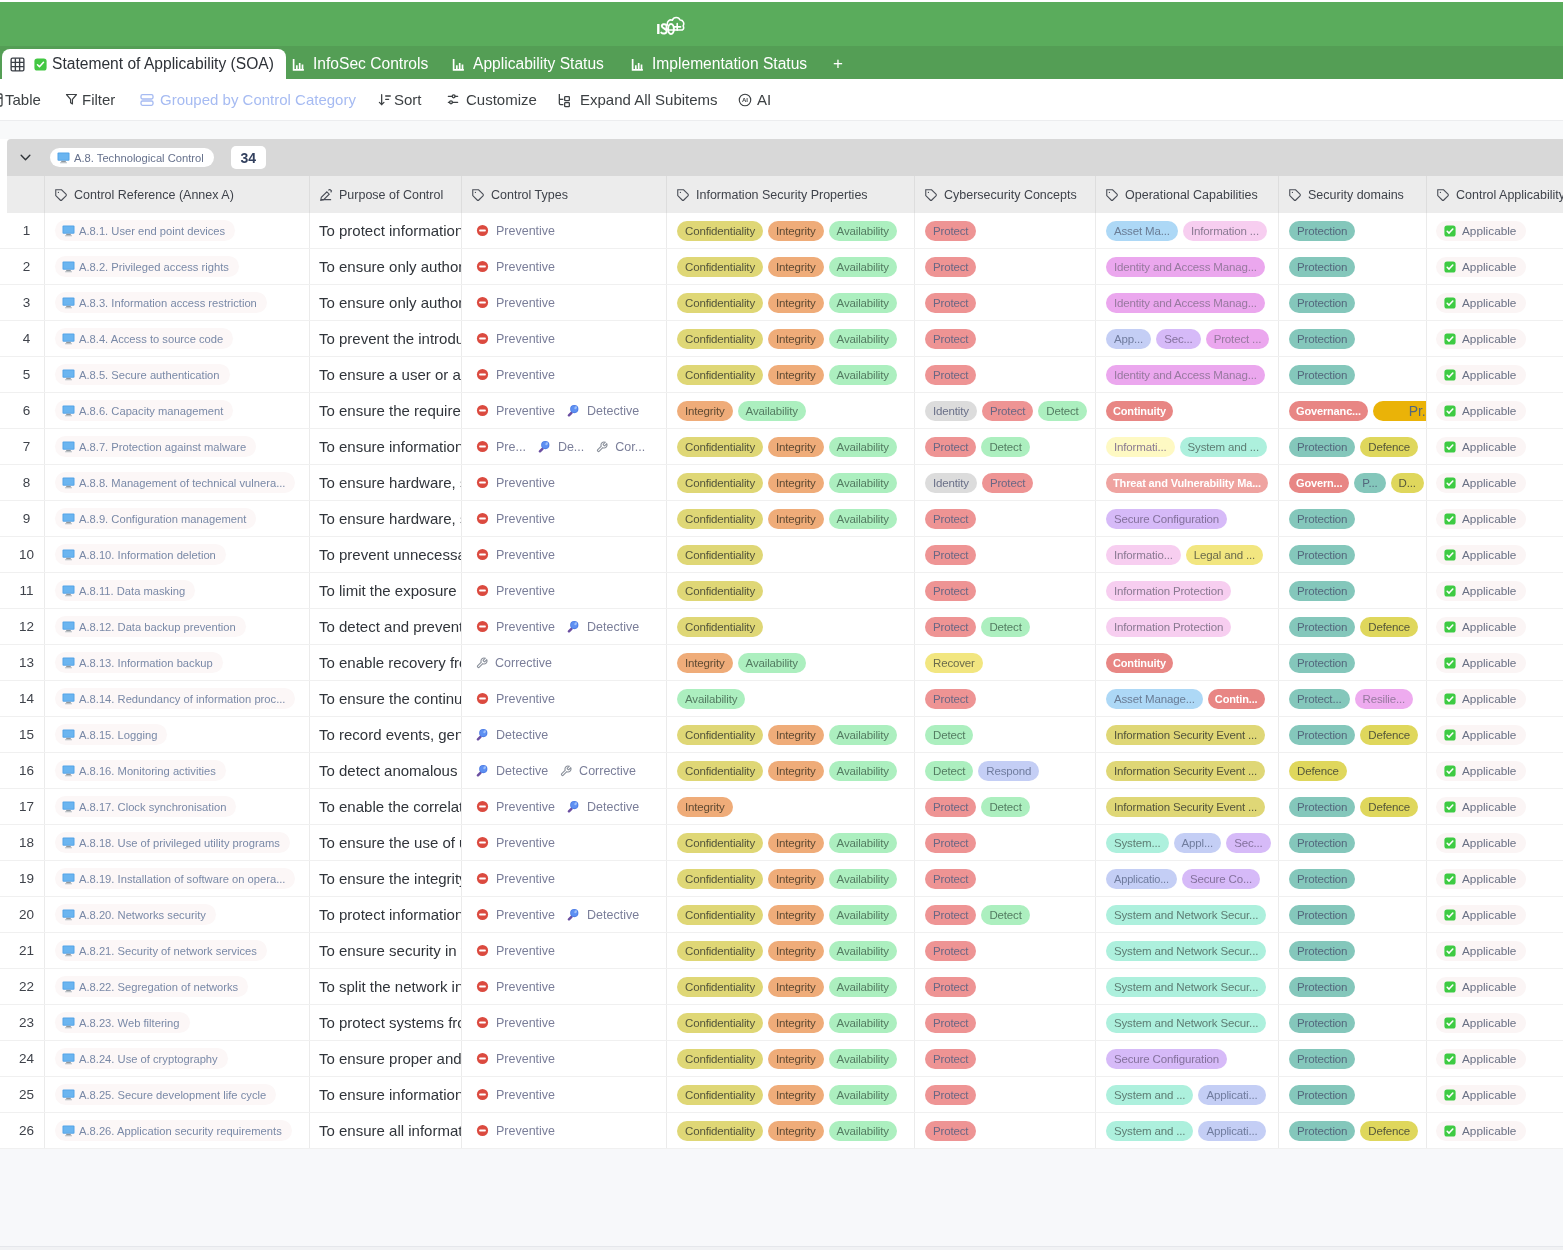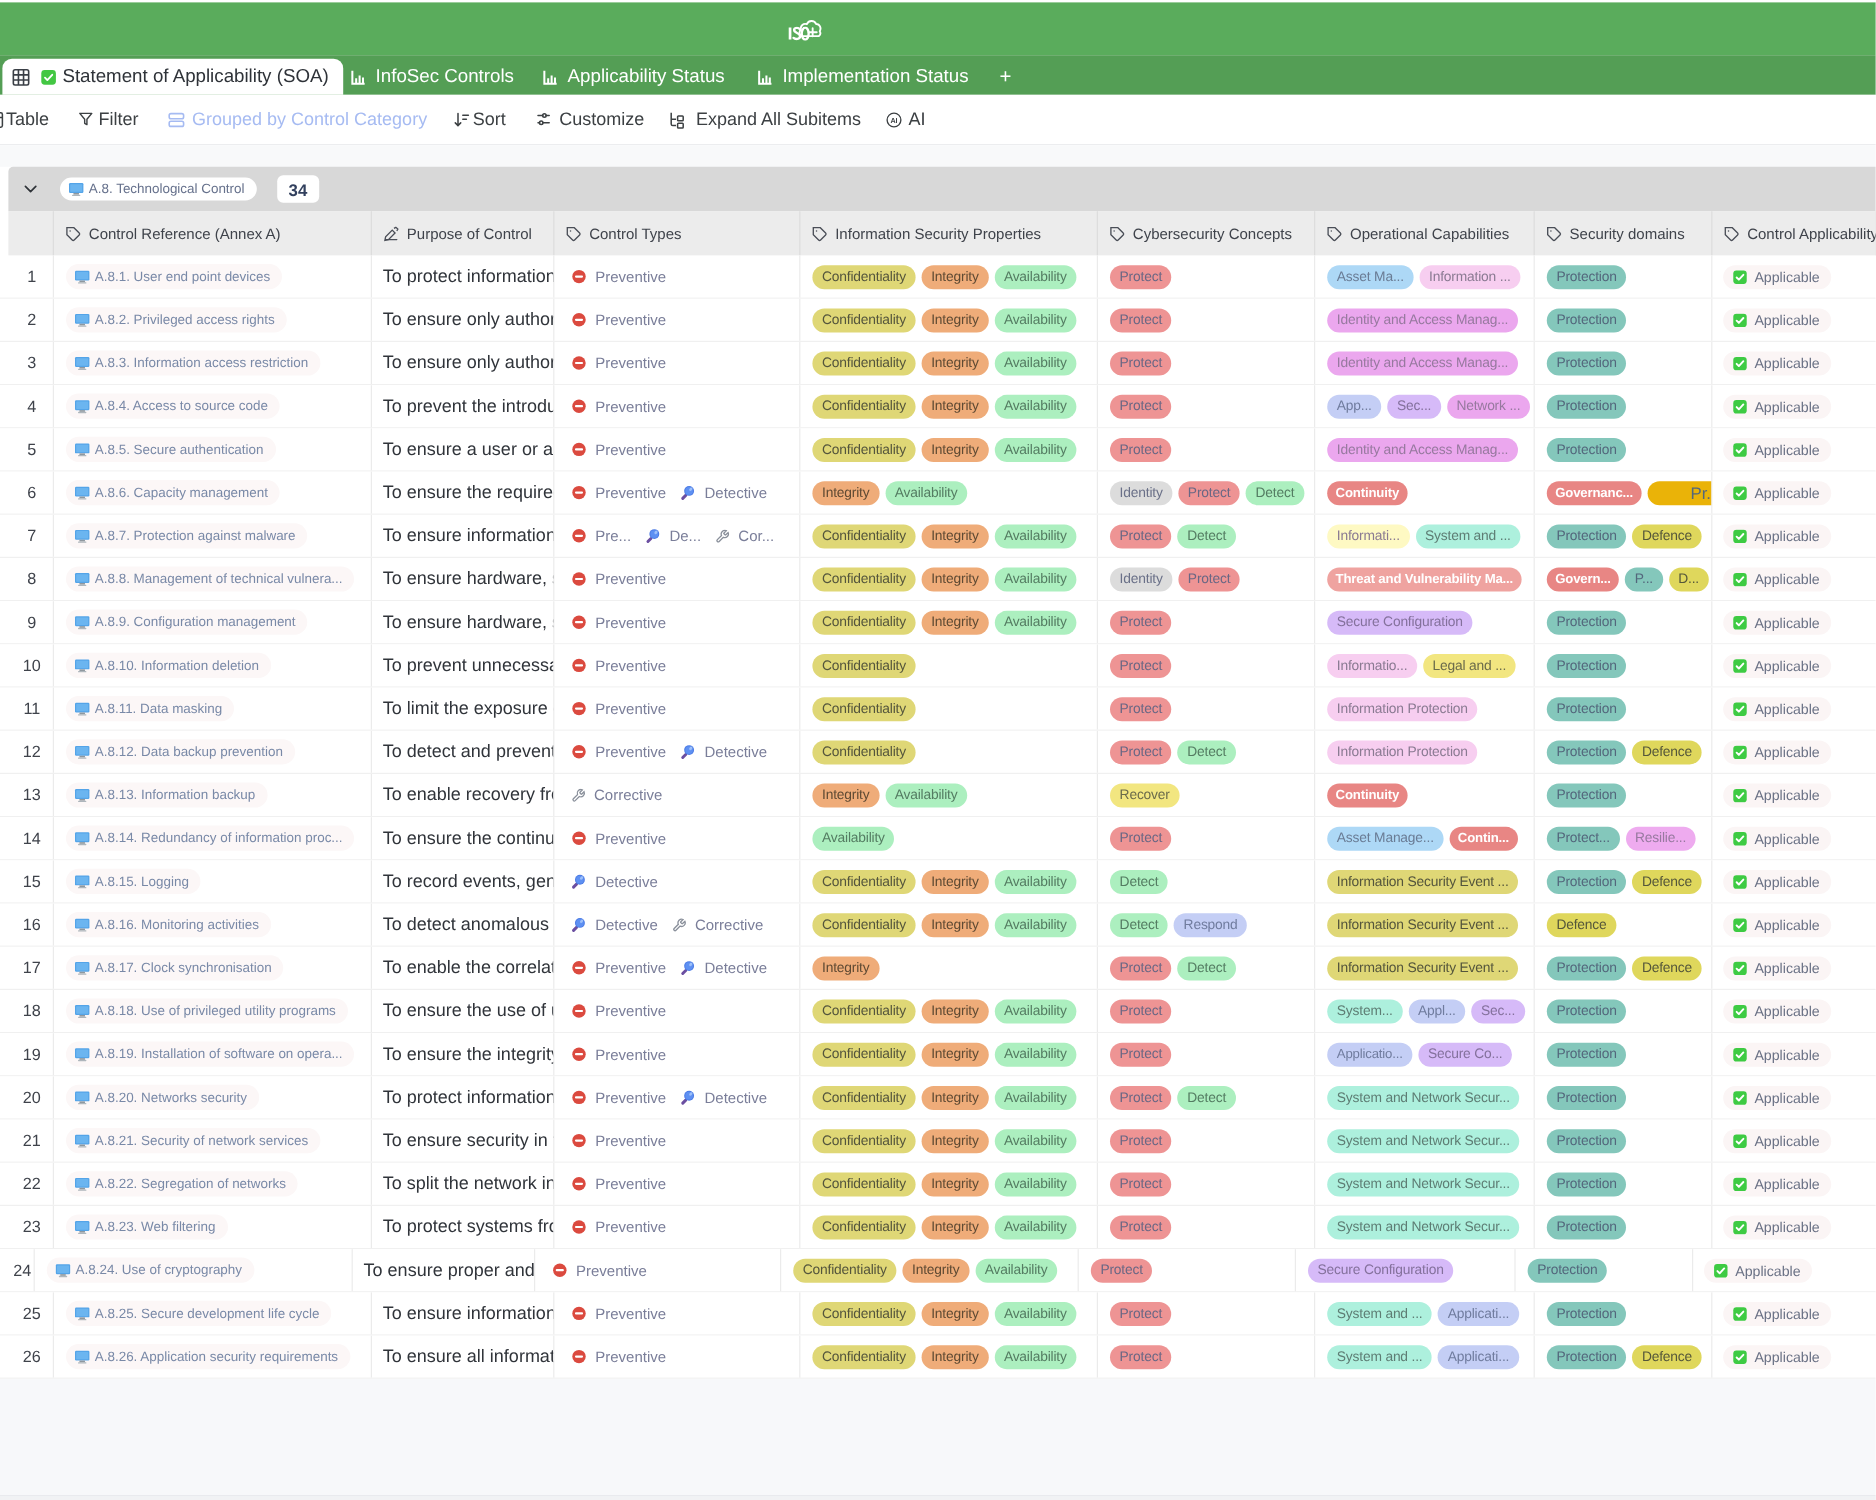--- a/index.html
+++ b/index.html
@@ -400,21 +400,21 @@
           <span class="pl" style="background:#DFD776;color:#54553C;font-size:11.5px;">Confidentiality</span>
           <span class="pl" style="background:#EFAC79;color:#5F4A33;font-size:11.5px;">Integrity</span>
           <span class="pl" style="background:#ACEFBF;color:#547C62;font-size:11.5px;">Availability</span>
         </div>
 <div class="c pc" style="width:181px">
           <span class="pl" style="background:#EE9494;color:#6A6784;font-size:11.5px;">Protect</span>
         </div>
 <div class="c pc" style="width:183px">
           <span class="pl" style="background:#C4CEF5;color:#707C9E;font-size:11.5px;">App...</span>
           <span class="pl" style="background:#D6BAF8;color:#84719C;font-size:11.5px;">Sec...</span>
-          <span class="pl" style="background:#EBA7EE;color:#97799F;font-size:11.5px;">Network ...</span>
+          <span class="pl" style="background:#EBA7EE;color:#97799F;font-size:11.5px;">Protect ...</span>
         </div>
 <div class="c pc" style="width:148px">
           <span class="pl" style="background:#84C7BB;color:#53677C;font-size:11.5px;">Protection</span>
         </div>
 <div class="c" style="width:137px;border-right:none;">
           <span class="app">
             <svg width="12" height="12" viewBox="0 0 15 15" style="flex:none">
               <rect x="0.5" y="0.5" width="14" height="14" rx="3.2" fill="#3ECB43"></rect>
               <path d="M4 7.8l2.3 2.3 4.7-5.1" stroke="#fff" stroke-width="2" fill="none" stroke-linecap="round" stroke-linejoin="round"></path>
             </svg>
@@ -1417,21 +1417,21 @@
           <span class="app">
             <svg width="12" height="12" viewBox="0 0 15 15" style="flex:none">
               <rect x="0.5" y="0.5" width="14" height="14" rx="3.2" fill="#3ECB43"></rect>
               <path d="M4 7.8l2.3 2.3 4.7-5.1" stroke="#fff" stroke-width="2" fill="none" stroke-linecap="round" stroke-linejoin="round"></path>
             </svg>
             <span>Applicable</span>
           </span>
         </div>
 </div>
 <div class="r">
-<div class="c c0" style="width:29px">24</div>
+<div class="c c0" style="width:45px">24</div>
 <div class="c" style="width:265px">
           <span class="refp">
             <svg class="mi" width="13" height="13" viewBox="0 0 13 13">
               <rect x="0.5" y="1.6" width="12" height="8.2" rx="1" fill="#54A4E8"></rect>
               <rect x="1.5" y="2.6" width="10" height="6.2" rx="0.5" fill="#6BB5F0"></rect>
               <rect x="4.2" y="9.8" width="4.6" height="1.4" fill="#8F989F"></rect>
               <rect x="3.0" y="11.2" width="7" height="1.1" rx="0.5" fill="#AEB6BC"></rect>
             </svg>
             <span>A.8.24. Use of cryptography</span>
           </span>

